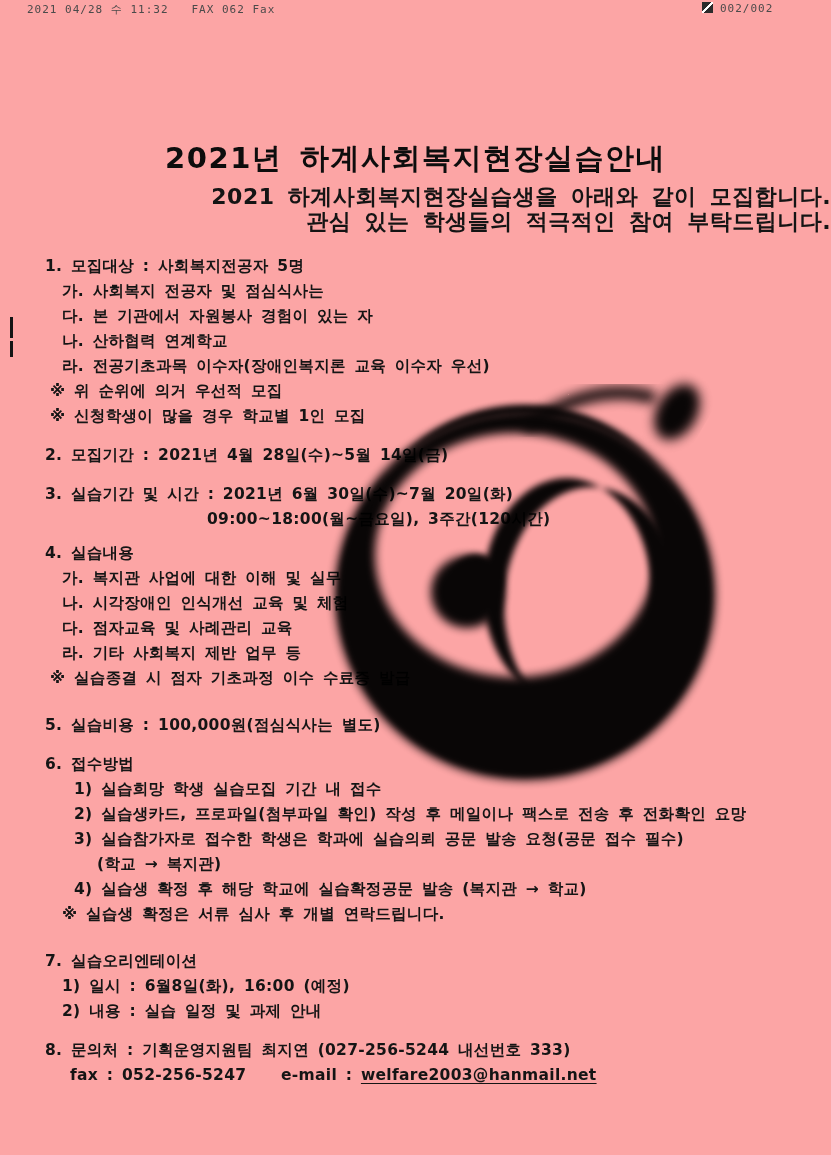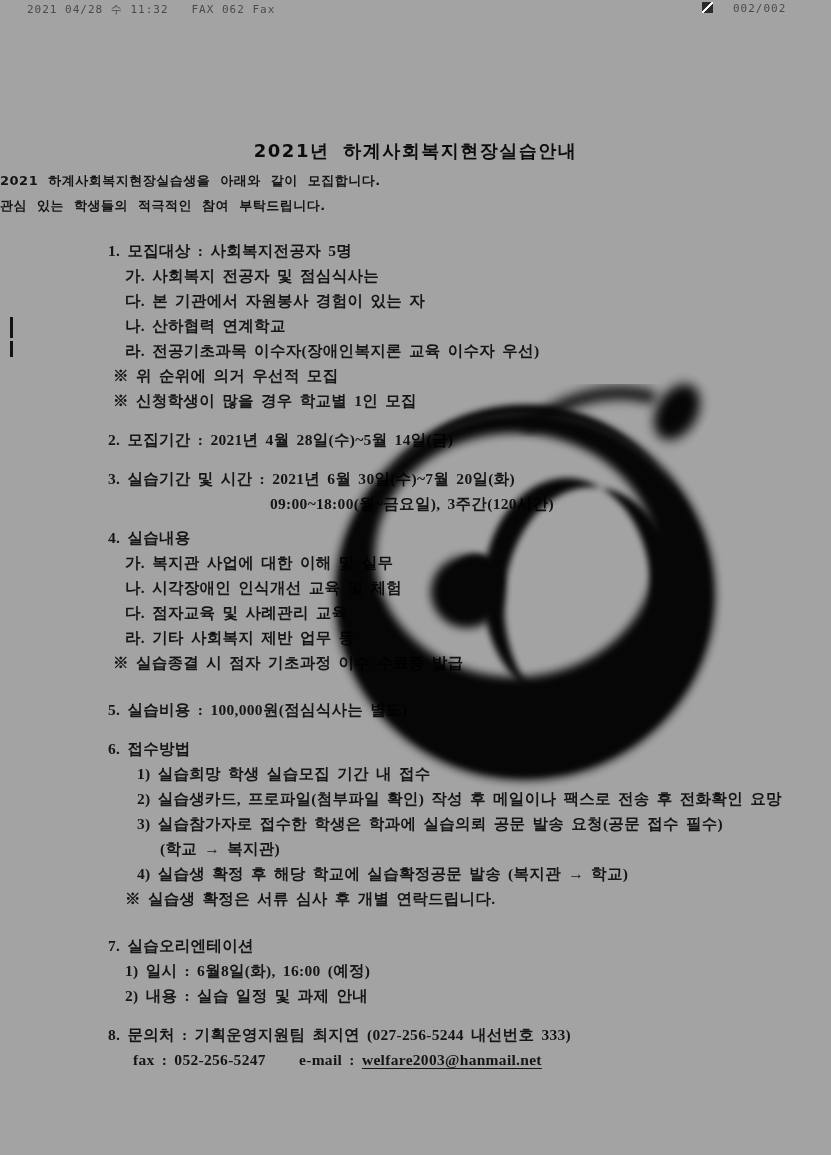--- a/index.html
+++ b/index.html
@@ -1,48 +1,48 @@
 <!DOCTYPE html>
 <html><head>
 <meta charset="utf-8">
 <style>
   html,body{margin:0;padding:0;background:#e8e8e8;}
   .page{
     position:relative; width:831px; height:1155px; margin:0 auto;
-    background:#a3a3a3; overflow:hidden;
+    background:#fca5a5; overflow:hidden;
     font-family:"DejaVu Sans","Liberation Sans",sans-serif;
     color:#171717;
   }
   
   .fax-header{
     position:absolute; top:2px; left:0; width:831px; height:16px;
     font-family:"DejaVu Sans Mono","Liberation Mono",monospace;
     font-size:11px; color:#4a4a4a; letter-spacing:1px;
   }
   .fax-left{position:absolute; left:27px; top:0; white-space:pre;}
-  .fax-right{position:absolute; left:702px; top:0; display:flex; align-items:flex-start; gap:20px;}
+  .fax-right{position:absolute; left:702px; top:0; display:flex; align-items:flex-start; gap:7px;}
   .fax-icon{
     width:11px; height:11px; background:#2b2b2b; display:inline-block;
     background-image:linear-gradient(135deg, transparent 44%, #fff 44%, #fff 58%, transparent 58%);
   }
   
   .scan-dash{position:absolute; left:10px; width:3px; background:#141414;}
   .dash1{top:317px; height:21px;}
   .dash2{top:341px; height:16px;}
 
   
   .content{position:absolute; top:139px; left:0; width:831px;}
   .title{
-    text-align:center; font-size:18px; font-weight:900; letter-spacing:1.5px;
+    text-align:center; font-size:29px; font-weight:900; letter-spacing:1.5px;
     word-spacing:6px; color:#0d0d0d;
   }
-  .intro{ text-align:left; font-size:13px; font-weight:600; letter-spacing:0.5px;
+  .intro{ text-align:right; font-size:22px; font-weight:600; letter-spacing:0.5px;
     word-spacing:5px; line-height:26px; margin-top:5px; color:#141414;}
-  .body{ margin-top:20px; padding-left:108px; font-size:15.5px; font-weight:600;
-    letter-spacing:0.3px; word-spacing:3px; color:#151515;font-family:Liberation Serif, serif;}
+  .body{ margin-top:20px; padding-left:45px; font-size:15.5px; font-weight:600;
+    letter-spacing:0.3px; word-spacing:3px; color:#151515;}
   .line{ line-height:25px; white-space:nowrap;}
   .ind{ padding-left:17px;}
   .note{ padding-left:5px;}
   .cont{ padding-left:162px;}
   .paren{ padding-left:40px;}
   .faxline{ padding-left:25px;}
   .b{ font-weight:800;margin-left:12px;}
   .gap-lg{ margin-top:22px;}
   .gap-md{ margin-top:14px;}
   .gap-sm{ margin-top:9px;}

